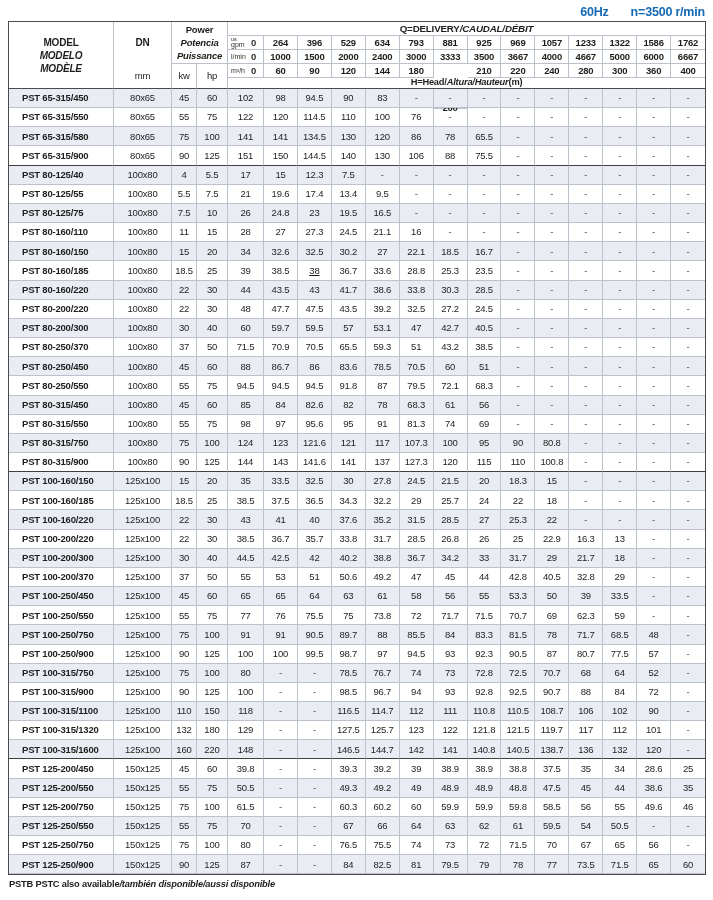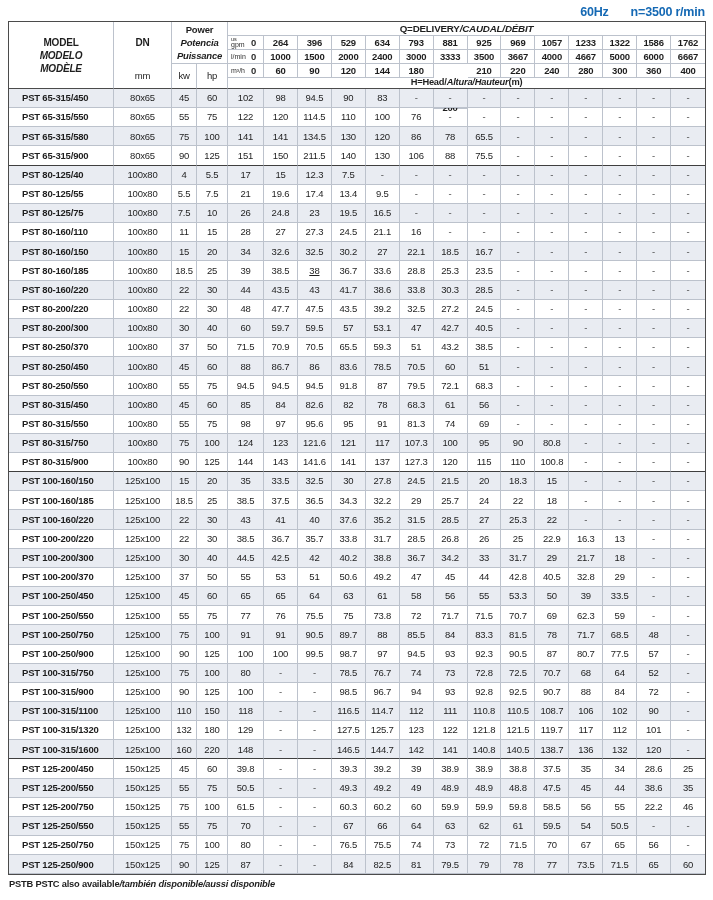--- a/index.html
+++ b/index.html
@@ -226,21 +226,21 @@
       <div class="c alt dash" style="grid-row-start: 8; grid-column-start: 15;">-</div>
       <div class="c alt dash" style="grid-row-start: 8; grid-column-start: 16;">-</div>
       <div class="c alt dash" style="grid-row-start: 8; grid-column-start: 17;">-</div>
       <div class="c alt last-col dash" style="grid-row-start: 8; grid-column-start: 18;">-</div>
       <div class="c group-end model" style="grid-row-start: 9; grid-column-start: 1;">PST 65-315/900</div>
       <div class="c group-end" style="grid-row-start: 9; grid-column-start: 2;">80x65</div>
       <div class="c group-end" style="grid-row-start: 9; grid-column-start: 3;">90</div>
       <div class="c group-end" style="grid-row-start: 9; grid-column-start: 4;">125</div>
       <div class="c group-end" style="grid-row-start: 9; grid-column-start: 5;">151</div>
       <div class="c group-end" style="grid-row-start: 9; grid-column-start: 6;">150</div>
-      <div class="c group-end" style="grid-row-start: 9; grid-column-start: 7;">211.5</div>
+      <div class="c group-end" style="grid-row-start: 9; grid-column-start: 7;">144.5</div>
       <div class="c group-end" style="grid-row-start: 9; grid-column-start: 8;">140</div>
       <div class="c group-end" style="grid-row-start: 9; grid-column-start: 9;">130</div>
       <div class="c group-end" style="grid-row-start: 9; grid-column-start: 10;">106</div>
       <div class="c group-end" style="grid-row-start: 9; grid-column-start: 11;">88</div>
       <div class="c group-end" style="grid-row-start: 9; grid-column-start: 12;">75.5</div>
       <div class="c group-end dash" style="grid-row-start: 9; grid-column-start: 13;">-</div>
       <div class="c group-end dash" style="grid-row-start: 9; grid-column-start: 14;">-</div>
       <div class="c group-end dash" style="grid-row-start: 9; grid-column-start: 15;">-</div>
       <div class="c group-end dash" style="grid-row-start: 9; grid-column-start: 16;">-</div>
       <div class="c group-end dash" style="grid-row-start: 9; grid-column-start: 17;">-</div>
@@ -848,21 +848,21 @@
       <div class="c dash" style="grid-row-start: 43; grid-column-start: 7;">-</div>
       <div class="c" style="grid-row-start: 43; grid-column-start: 8;">60.3</div>
       <div class="c" style="grid-row-start: 43; grid-column-start: 9;">60.2</div>
       <div class="c" style="grid-row-start: 43; grid-column-start: 10;">60</div>
       <div class="c" style="grid-row-start: 43; grid-column-start: 11;">59.9</div>
       <div class="c" style="grid-row-start: 43; grid-column-start: 12;">59.9</div>
       <div class="c" style="grid-row-start: 43; grid-column-start: 13;">59.8</div>
       <div class="c" style="grid-row-start: 43; grid-column-start: 14;">58.5</div>
       <div class="c" style="grid-row-start: 43; grid-column-start: 15;">56</div>
       <div class="c" style="grid-row-start: 43; grid-column-start: 16;">55</div>
-      <div class="c" style="grid-row-start: 43; grid-column-start: 17;">22.2</div>
+      <div class="c" style="grid-row-start: 43; grid-column-start: 17;">49.6</div>
       <div class="c last-col" style="grid-row-start: 43; grid-column-start: 18;">46</div>
       <div class="c alt model" style="grid-row-start: 44; grid-column-start: 1;">PST 125-250/550</div>
       <div class="c alt" style="grid-row-start: 44; grid-column-start: 2;">150x125</div>
       <div class="c alt" style="grid-row-start: 44; grid-column-start: 3;">55</div>
       <div class="c alt" style="grid-row-start: 44; grid-column-start: 4;">75</div>
       <div class="c alt" style="grid-row-start: 44; grid-column-start: 5;">70</div>
       <div class="c alt dash" style="grid-row-start: 44; grid-column-start: 6;">-</div>
       <div class="c alt dash" style="grid-row-start: 44; grid-column-start: 7;">-</div>
       <div class="c alt" style="grid-row-start: 44; grid-column-start: 8;">67</div>
       <div class="c alt" style="grid-row-start: 44; grid-column-start: 9;">66</div>

